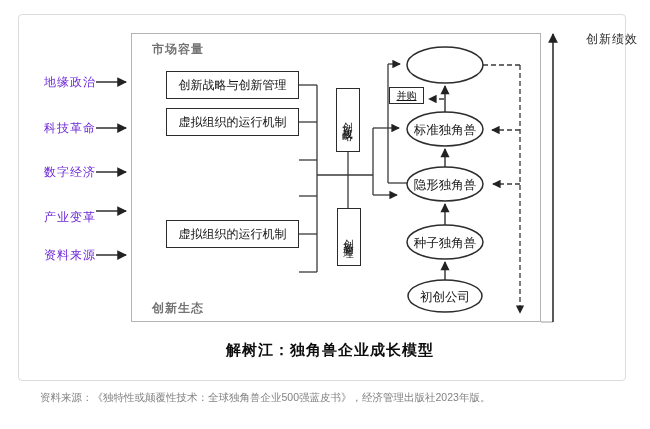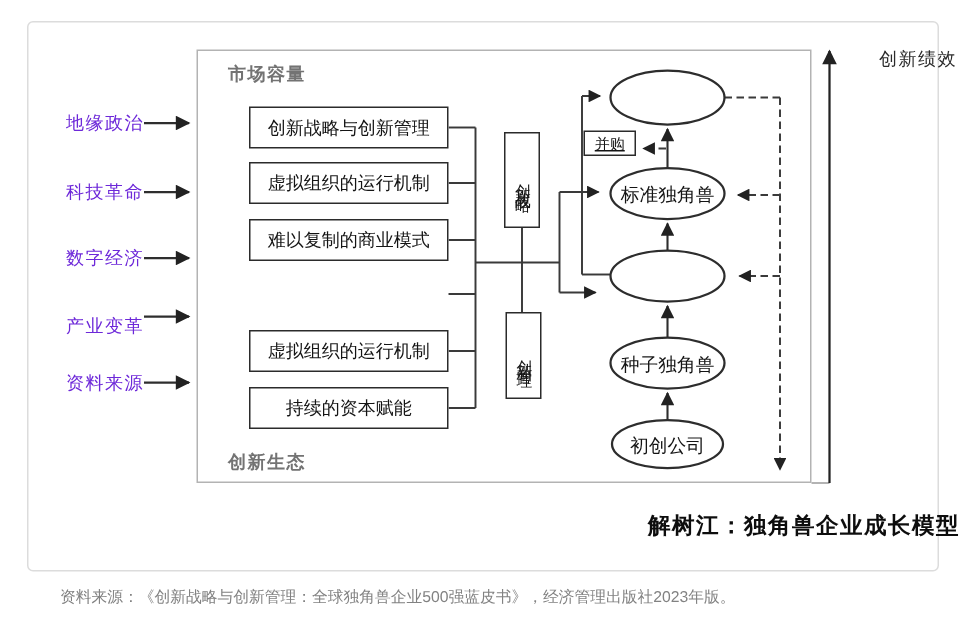--- a/index.html
+++ b/index.html
@@ -29,21 +29,21 @@
   .vert-box span { writing-mode:vertical-rl; text-orientation:upright; font-size:10.5px;
     letter-spacing:3px; color:#141414; }
 
   .merger-box { position:absolute; left:389px; top:87px; width:35px; height:17px;
     border:1.5px solid #2b2b2b; background:#fff; display:flex; align-items:center;
     justify-content:center; font-size:10px; color:#141414;text-decoration:underline; }
 
   .stage-label { position:absolute; left:400px; width:90px; text-align:center;
     font-size:12.5px; color:#141414; }
 
-  .caption { position:absolute; left:20px; top:341px; width:620px; text-align:right;
+  .caption { position:absolute; left:20px; top:341px; width:620px; text-align:center;
     font-size:15px; font-weight:700; color:#0d0d0d; letter-spacing:1px; }
 
   .source { position:absolute; left:40px; top:391px; font-size:10.5px; color:#828282; }
 </style>
 </head>
 <body>
 
 <div class="stage-canvas">
 
   <div class="outer-border"></div>
@@ -122,44 +122,39 @@
 
   <div class="lbl corner-label" style="left:152px; top:41px">市场容量</div>
   <div class="lbl corner-label" style="left:152px; top:300px">创新生态</div>
 
   <div class="factor-box" style="top:71px">
       <span>创新战略与创新管理</span>
     </div>
   <div class="factor-box" style="top:108px">
       <span>虚拟组织的运行机制</span>
     </div>
-  <div class="factor-box" style="top:146px">
-      <span>难以复制的商业模式</span>
-    </div>
   <div class="factor-box" style="top:220px">
       <span>虚拟组织的运行机制</span>
-    </div>
-  <div class="factor-box" style="top:258px">
-      <span>持续的资本赋能</span>
     </div>
 
   <div class="vert-box" style="left:336px; top:88px;  width:24px; height:64px">
     <span>创新战略</span>
   </div>
   <div class="vert-box" style="left:337px; top:208px; width:24px; height:58px">
     <span>创新管理</span>
   </div>
 
   <div class="merger-box">
     <span>并购</span>
   </div>
 
   <div class="stage-label" style="top:122px">标准独角兽</div>
+  <div class="stage-label" style="top:177px">隐形独角兽</div>
   <div class="stage-label" style="top:235px">种子独角兽</div>
   <div class="stage-label" style="top:289px">初创公司</div>
 
   <div class="lbl axis-label">创新绩效</div>
 
   <div class="caption">解树江：独角兽企业成长模型</div>
 
-  <div class="source">资料来源：《创新战略与创新管理：全球独角兽企业500强蓝皮书》，经济管理出版社2023年版。</div>
+  <div class="source">资料来源：《独特性或颠覆性技术：全球独角兽企业500强蓝皮书》，经济管理出版社2023年版。</div>
 
 </div>
 
 </body></html>

